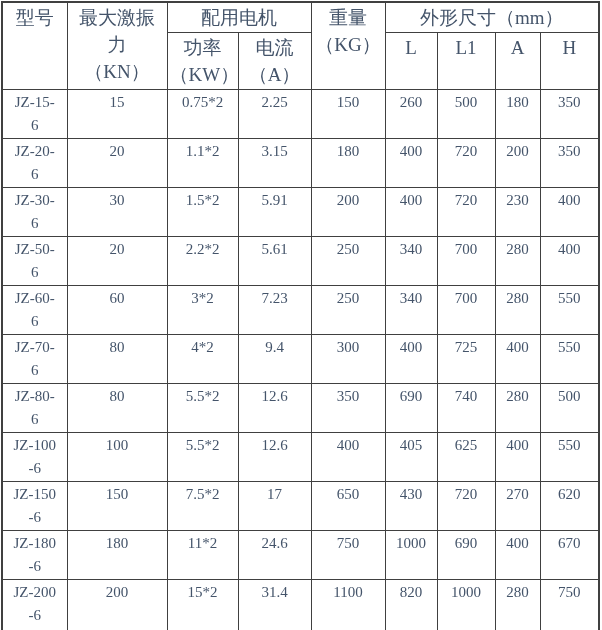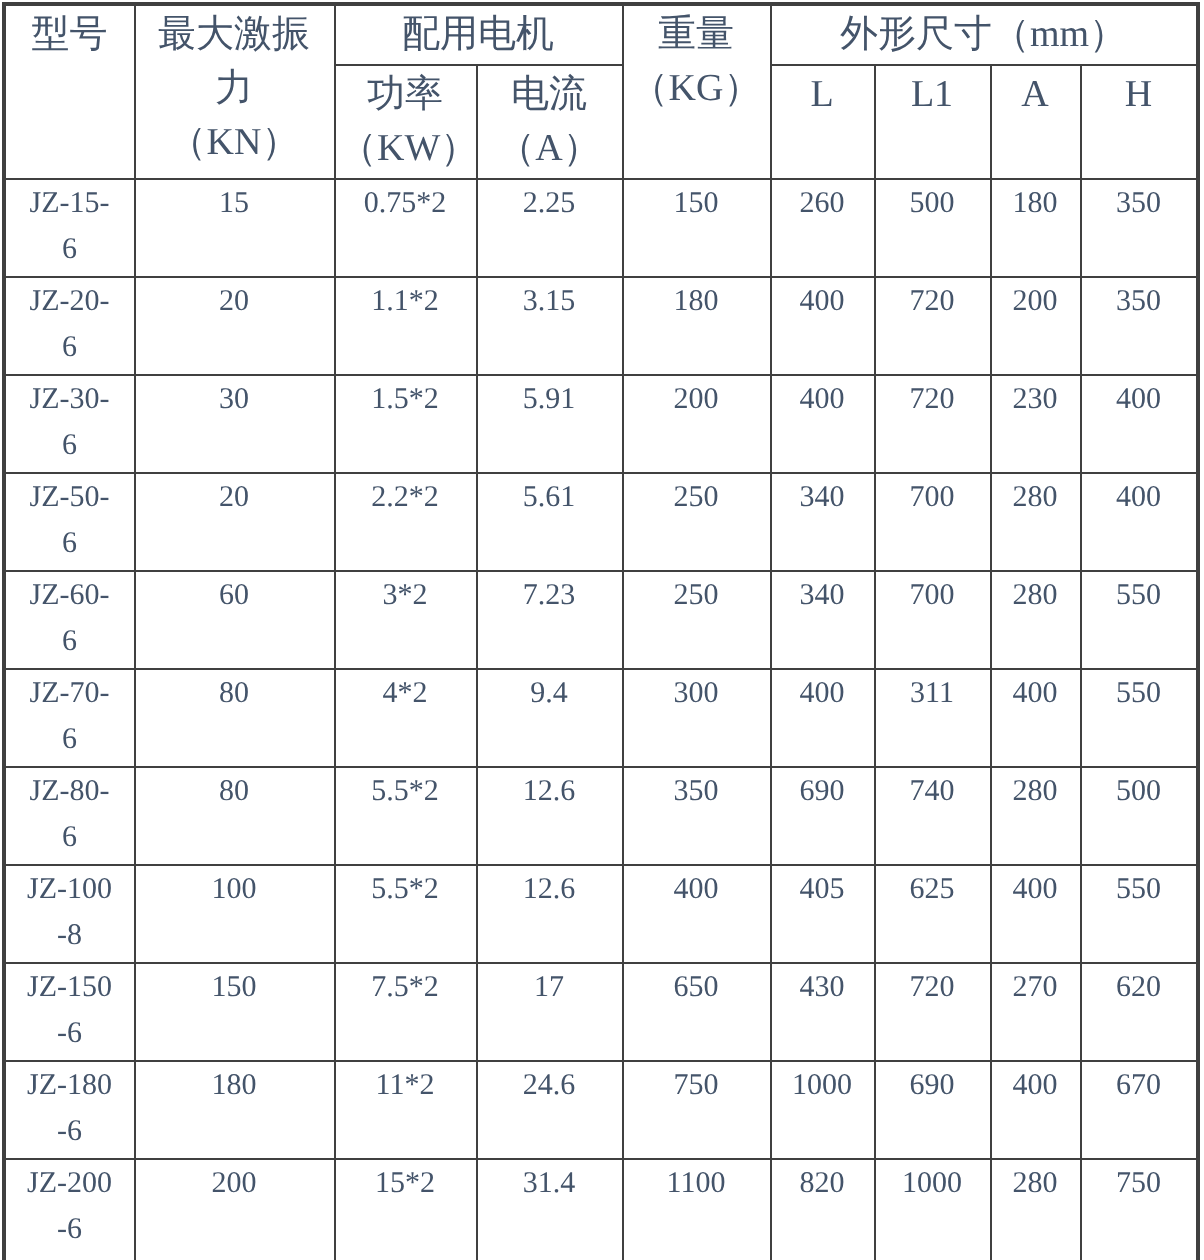--- a/index.html
+++ b/index.html
@@ -150,41 +150,41 @@
   </tr>
 
   <tr>
     <td>JZ-70-
 6</td>
     <td>80</td>
     <td>4*2</td>
     <td>9.4</td>
     <td>300</td>
     <td>400</td>
-    <td>311</td>
+    <td>725</td>
     <td>400</td>
     <td>550</td>
   </tr>
 
   <tr>
     <td>JZ-80-
 6</td>
     <td>80</td>
     <td>5.5*2</td>
     <td>12.6</td>
     <td>350</td>
     <td>690</td>
     <td>740</td>
     <td>280</td>
     <td>500</td>
   </tr>
 
   <tr>
     <td>JZ-100
--8</td>
+-6</td>
     <td>100</td>
     <td>5.5*2</td>
     <td>12.6</td>
     <td>400</td>
     <td>405</td>
     <td>625</td>
     <td>400</td>
     <td>550</td>
   </tr>
 

